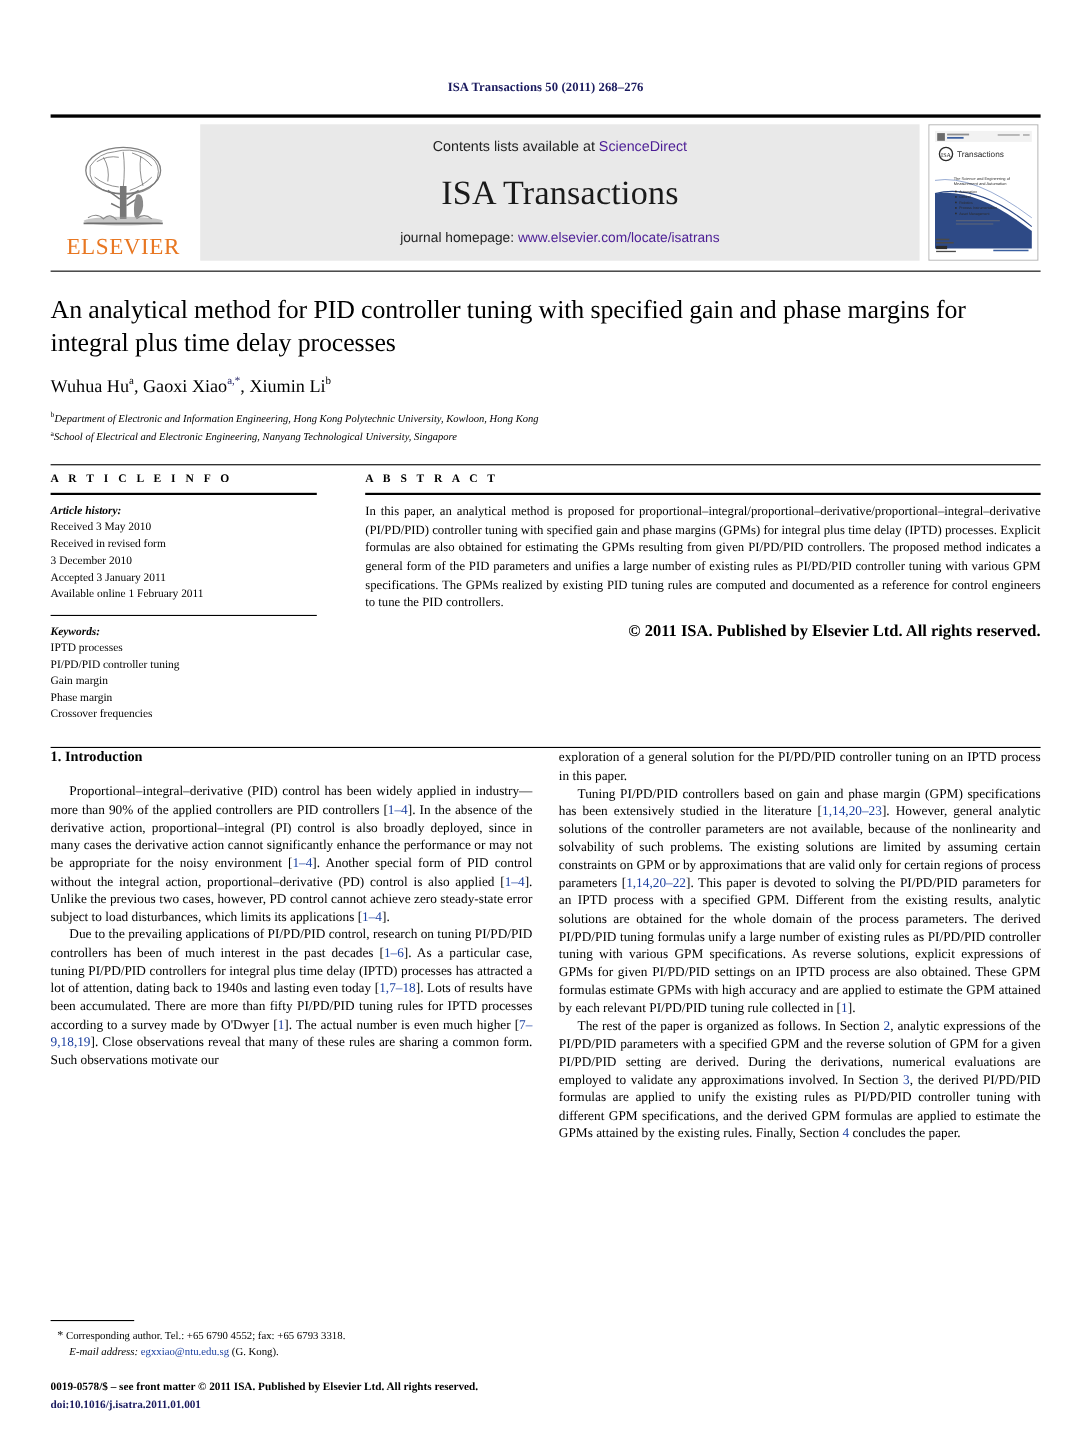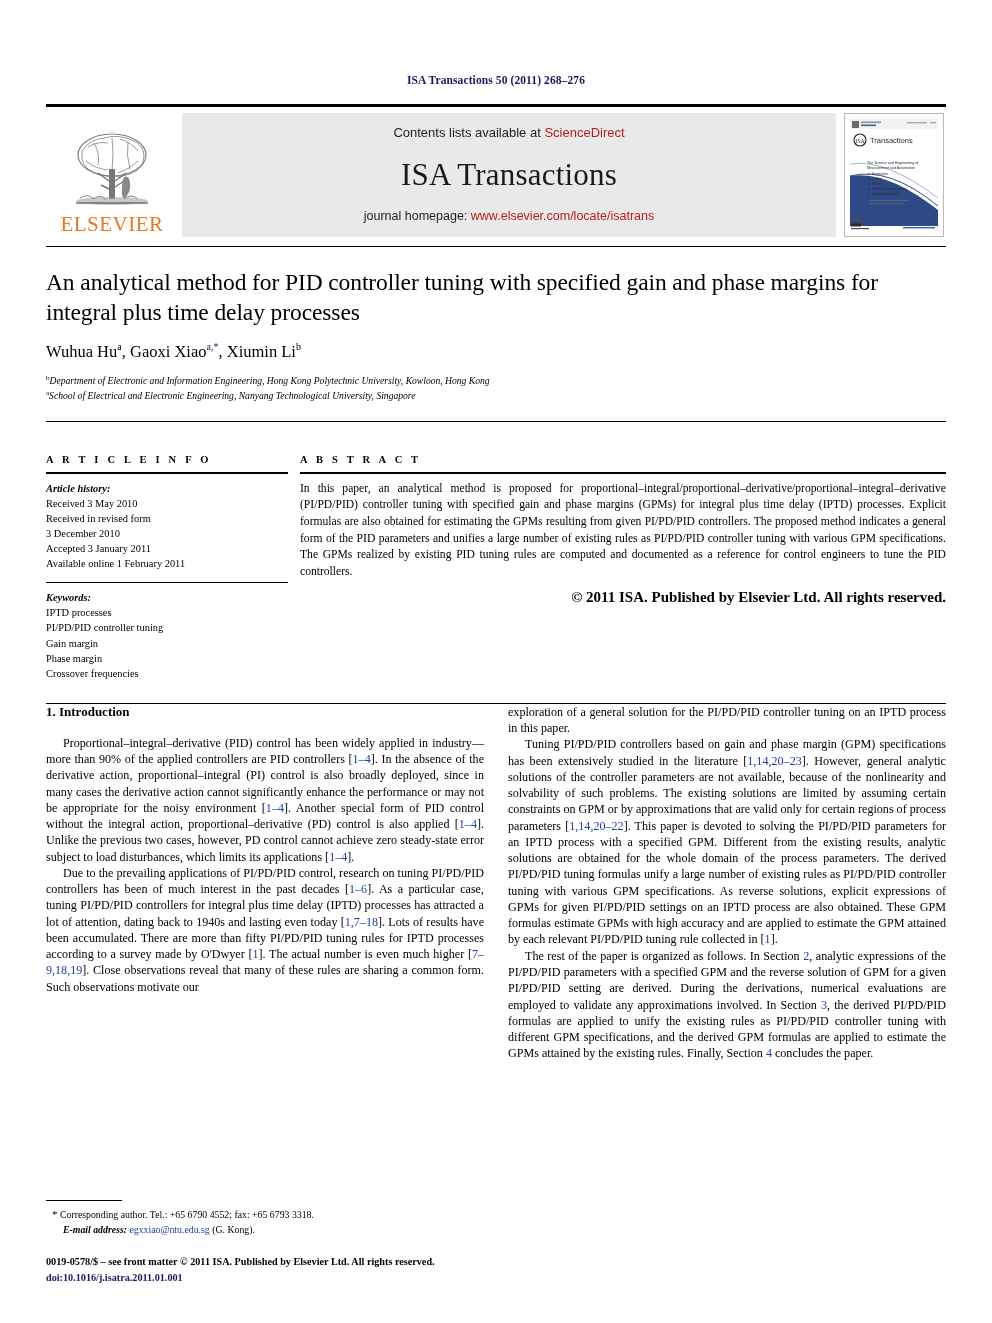--- a/index.html
+++ b/index.html
@@ -75,21 +75,21 @@
     align-items: center;
     padding: 12px 0 14px 0;
     box-sizing: border-box;
   }
   .contents-line {
     font-family: "Liberation Sans", sans-serif;
     font-size: 13px;
     color: #222;
   }
   .contents-line a, .homepage-line a {
-    color: #b91c1c;
+    color: #4c1d95;
     text-decoration: none;
   }
   .journal-name {
     font-family: "Liberation Serif", serif;
     font-size: 31px;
     color: #1a1a1a;
     letter-spacing: 0.2px;
   }
   .homepage-line {
     font-family: "Liberation Sans", sans-serif;
@@ -139,23 +139,23 @@
     font-size: 9.6px;
     line-height: 1.5;
     margin: 0;
   }
   .affil sup { font-style: normal; font-size: 7px; vertical-align: super; }
 
   
   .info-abstract {
     margin-top: 17px;
     border-top: 1px solid #000;
-    padding-top: 32px;
-    display: flex;
-    gap: 12px;
+    padding-top: 7px;
+    display: flex;
+    gap: 44px;
   }
   .col-info { width: 242px; flex: 0 0 242px; }
   .col-abstract { flex: 1 1 auto; }
   .section-head {
     font-family: "Liberation Serif", serif;
     font-size: 10.5px;
     font-weight: bold;
     letter-spacing: 3.2px;
     margin: 0 0 7px 0;
   }
@@ -226,21 +226,21 @@
   }
   .fn-rule { border-top: 1px solid #000; width: 76px; margin-bottom: 5px; }
   .fn-line {
     font-size: 9.8px;
     line-height: 1.48;
     margin: 0;
     padding-left: 17px;
     text-indent: -11px;
   }
   .fn-line .star { font-size: 11px; }
-  .fn-line i { font-style: italic; font-weight: bold; }
+  .fn-line i { font-style: italic; }
   .fn-line a { color: #1a3fa0; text-decoration: none; }
   .imprint {
     margin-top: 17px;
     font-size: 10.2px;
     line-height: 1.5;
     font-weight: bold;
   }
   .imprint .doi { color: #1a1a5e; }
 </style>
 </head>

